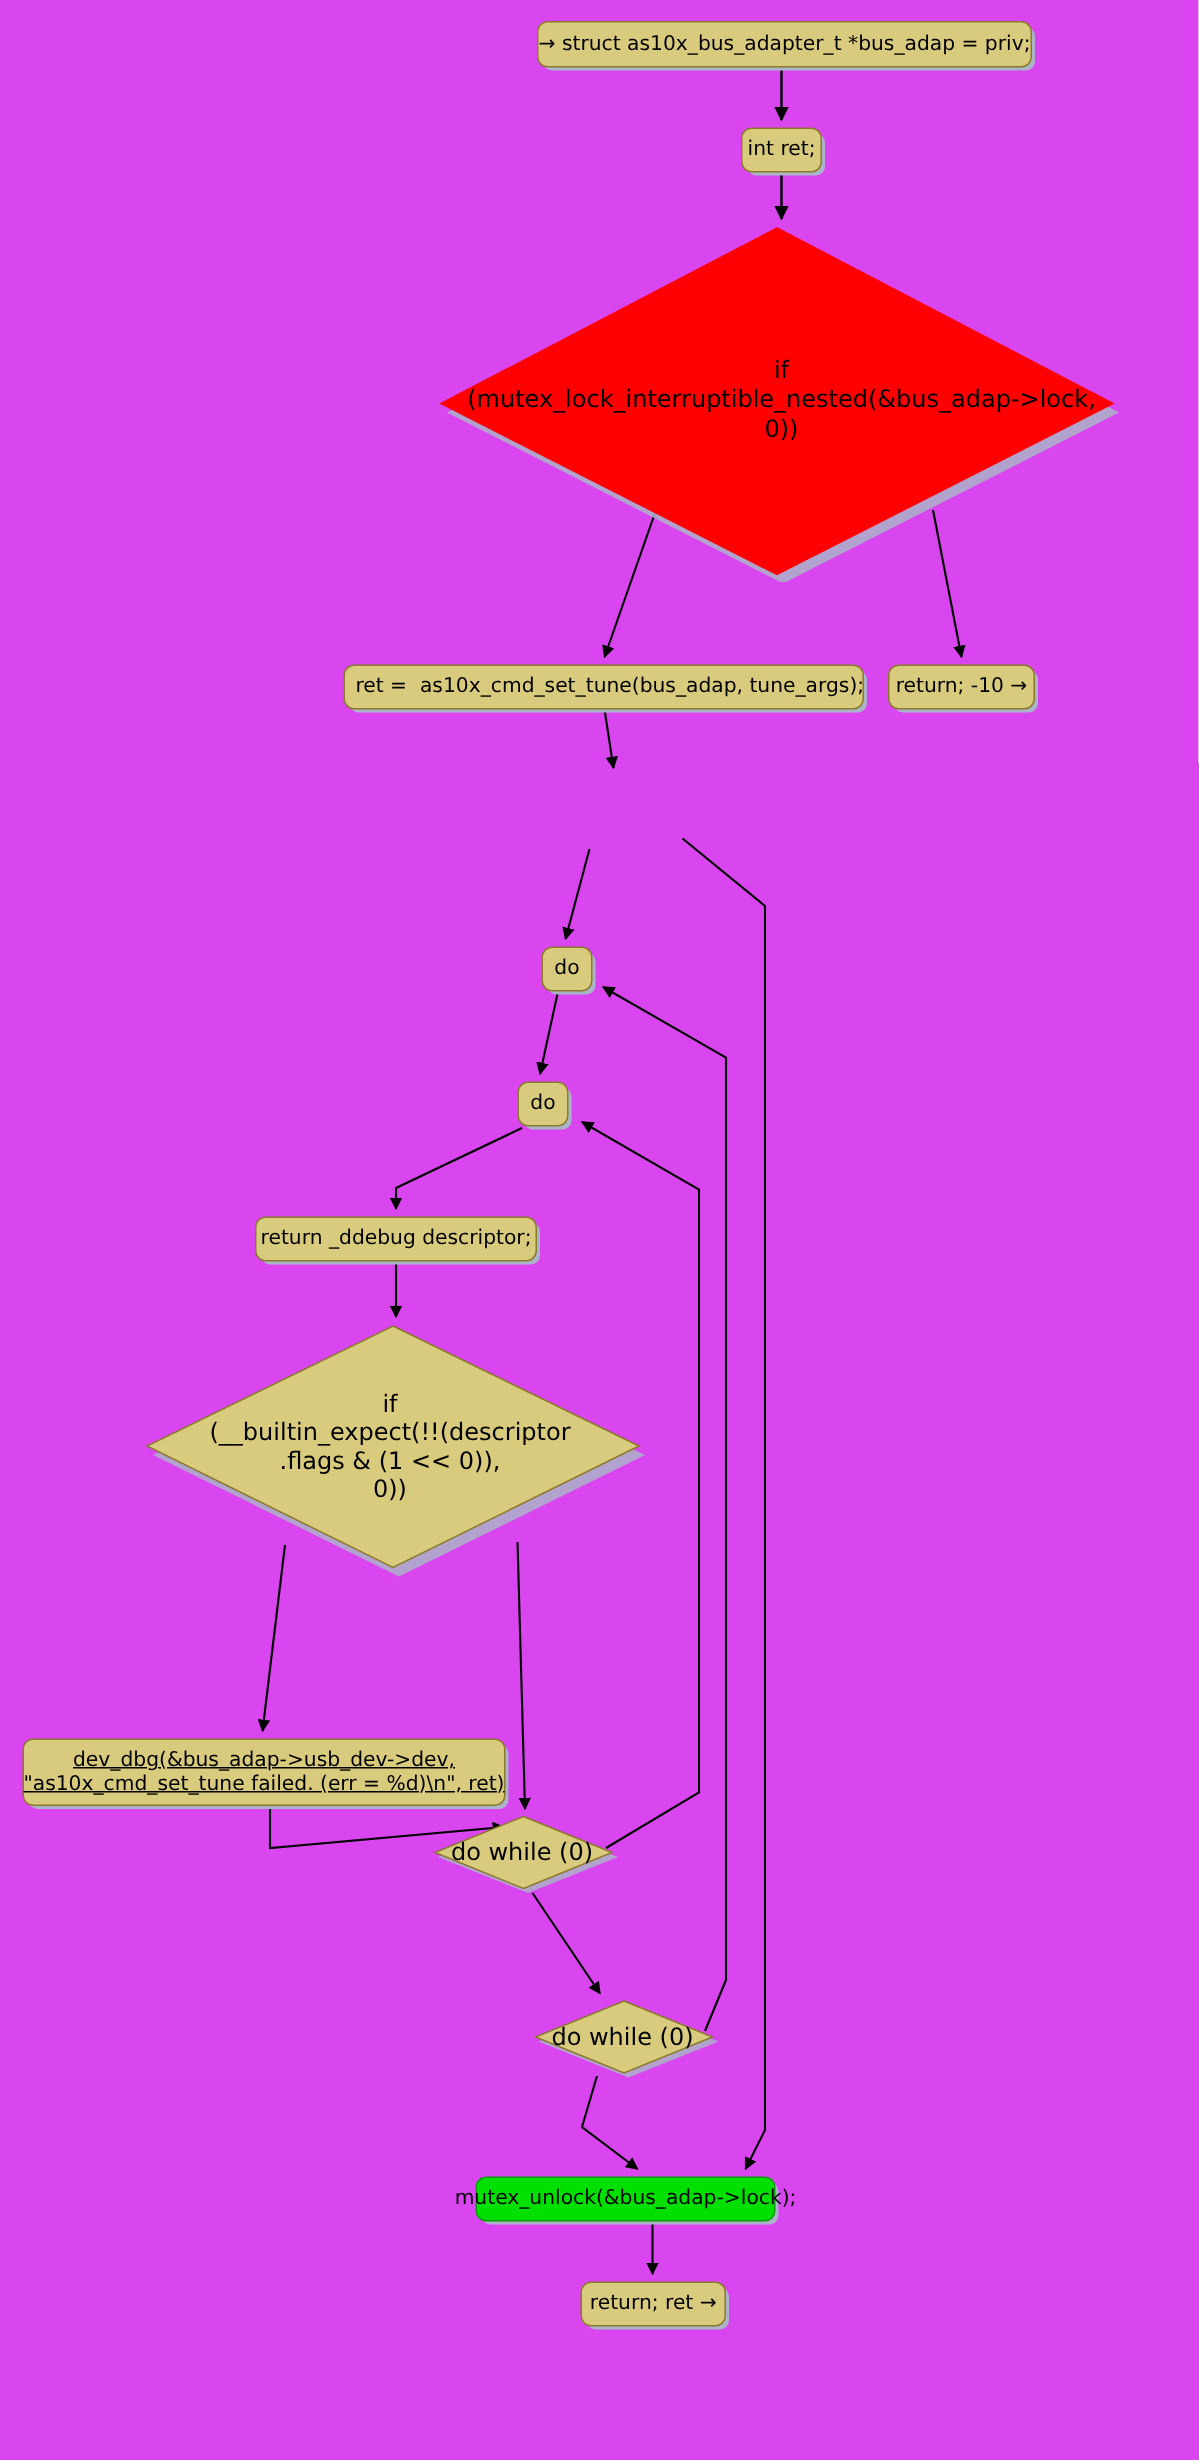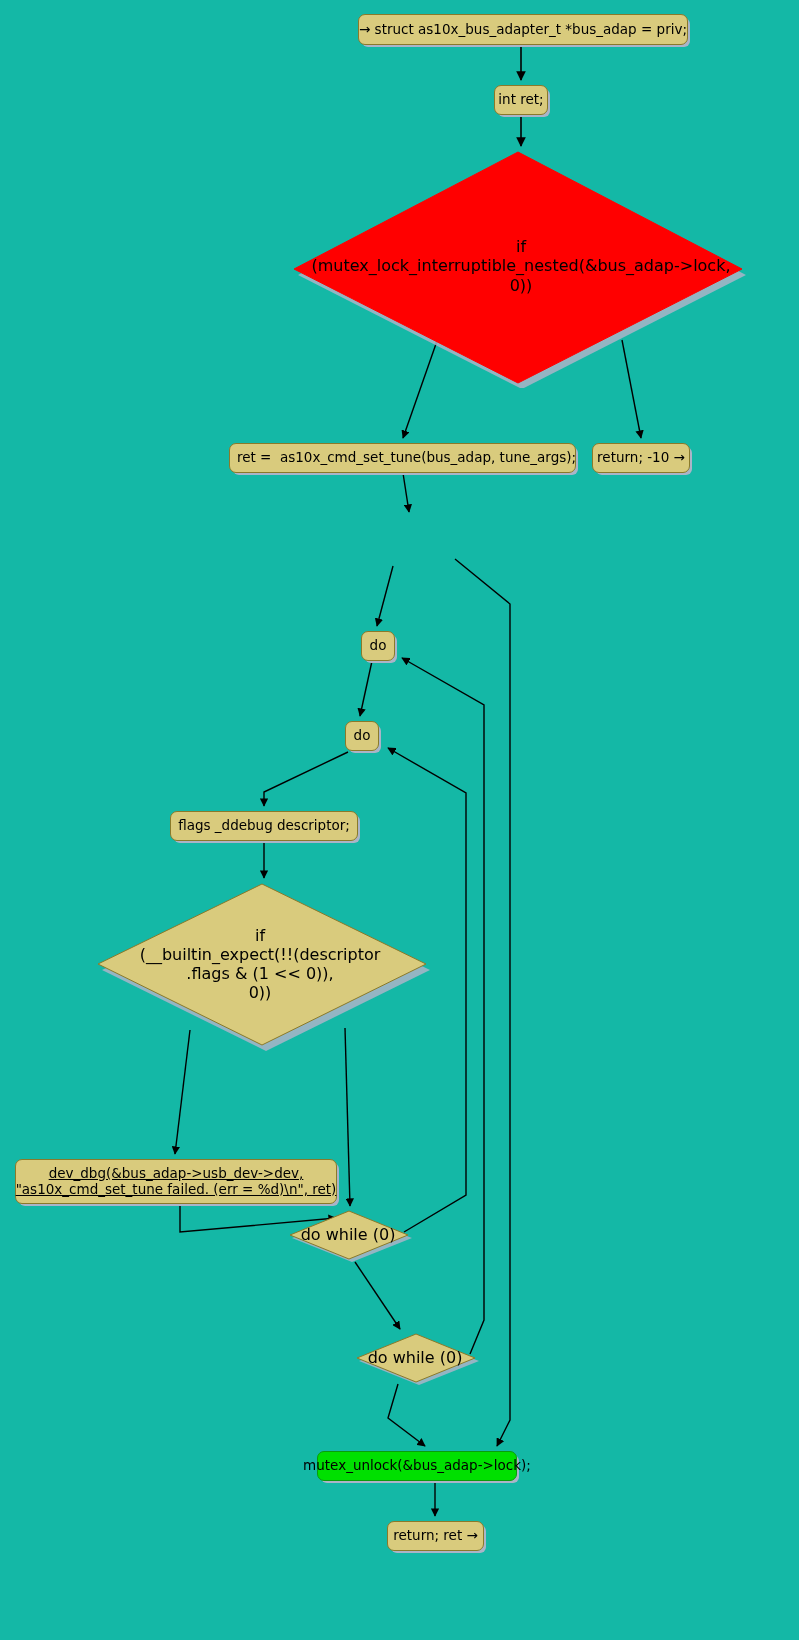--- a/index.html
+++ b/index.html
@@ -7,21 +7,21 @@
     padding: 0;
     background: #ffffff;
   }
   body {
     font-family: "DejaVu Sans", "Liberation Sans", sans-serif;
   }
   #canvas {
     position: relative;
     width: 799px;
     height: 1640px;
-    background: #14b8a6;
+    background: #d946ef;
     overflow: hidden;
   }
   svg.edges {
     position: absolute;
     left: 0;
     top: 0;
     width: 799px;
     height: 1640px;
     pointer-events: none;
   }
@@ -138,21 +138,21 @@
 
   <div class="node box" style="left:229px; top:443px; width:347px; height:30px;padding-left:15px;">ret =  as10x_cmd_set_tune(bus_adap, tune_args);</div>
 
   <div class="node box" style="left:592px; top:443px; width:98px; height:30px;">return; -10 →</div>
 
 
   <div class="node box" style="left:361px; top:631px; width:34px; height:30px;">do</div>
 
   <div class="node box" style="left:345px; top:721px; width:34px; height:30px;">do</div>
 
-  <div class="node box" style="left:170px; top:811px; width:188px; height:30px;">flags _ddebug descriptor;</div>
+  <div class="node box" style="left:170px; top:811px; width:188px; height:30px;">return _ddebug descriptor;</div>
 
   <div class="diamond-wrap" style="left:95px; top:882px; width:338px; height:170px;">
     <svg width="338" height="170" viewBox="0 0 338 170" xmlns="http://www.w3.org/2000/svg">
       <polygon points="171,8 335,88 171,169 7,88" fill="#aab4c8" opacity="0.85"></polygon>
       <polygon points="167,2 331,82 167,163 3,82" fill="#d9cb7d" stroke="#8a7a2a" stroke-width="1"></polygon>
     </svg>
     <div class="diamond-label" style="margin-top:-3px; margin-left:-4px;">if
 (__builtin_expect(!!(descriptor
 .flags &amp; (1 &lt;&lt; 0)),
 0))</div>

